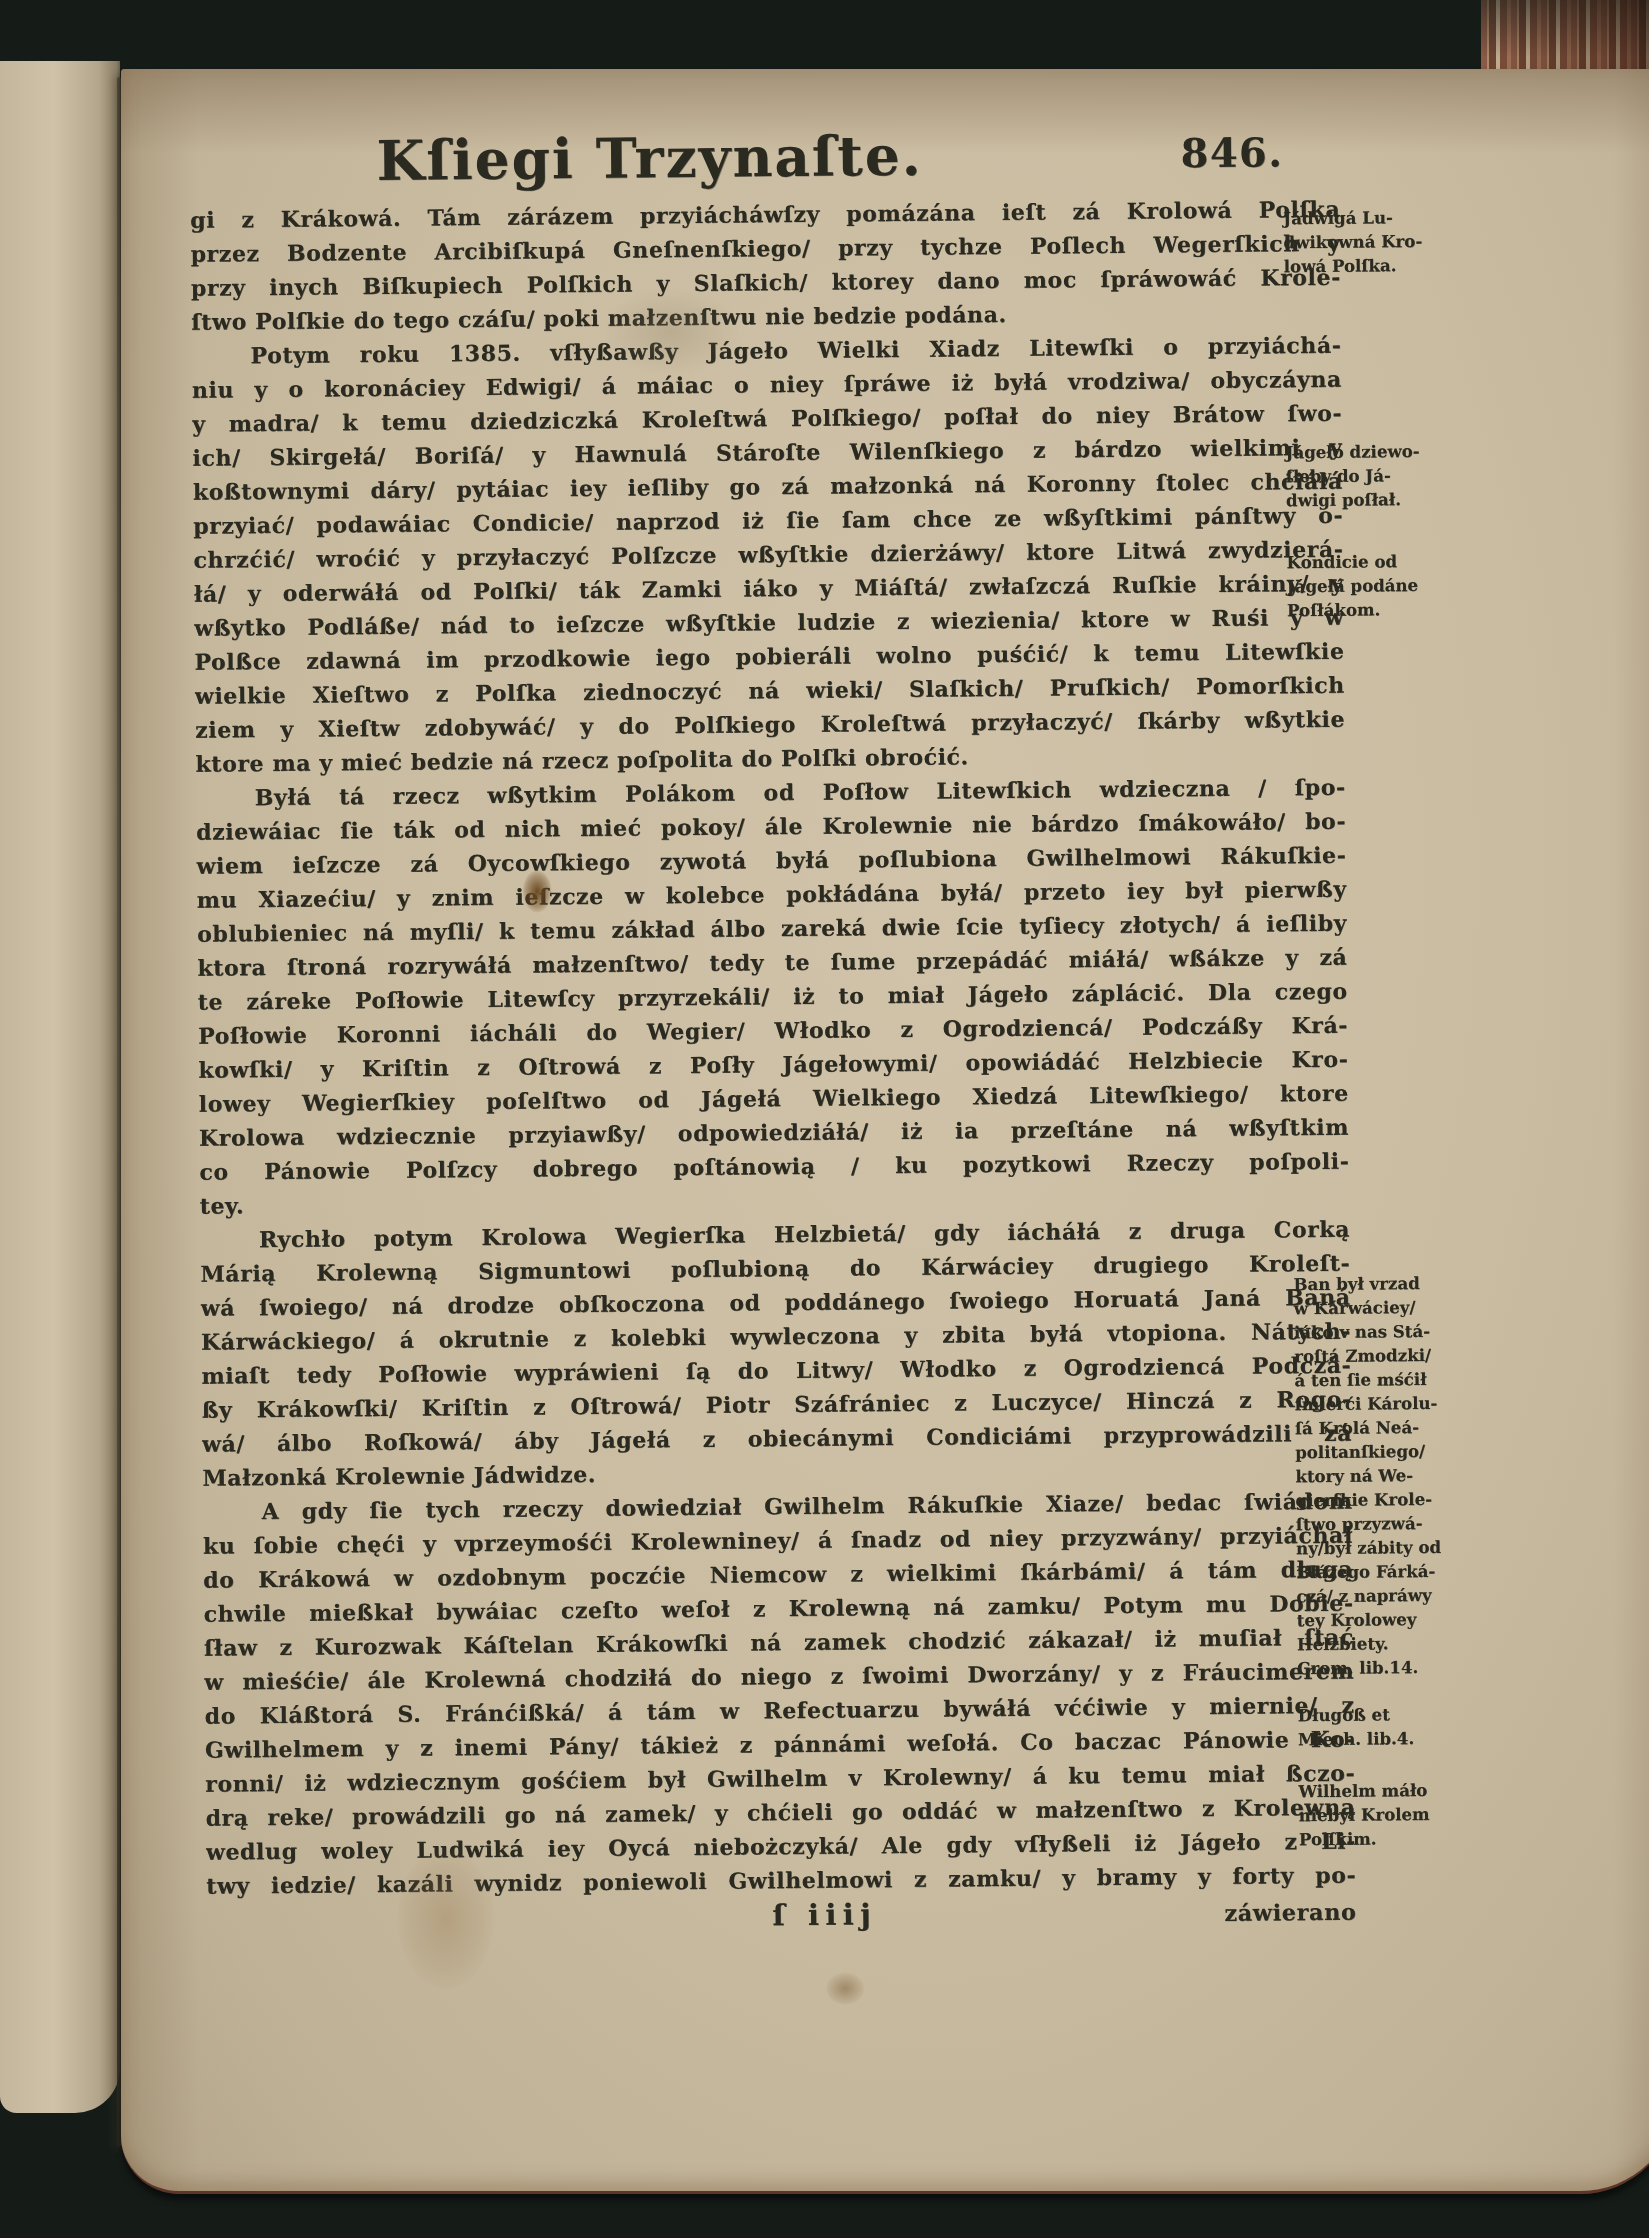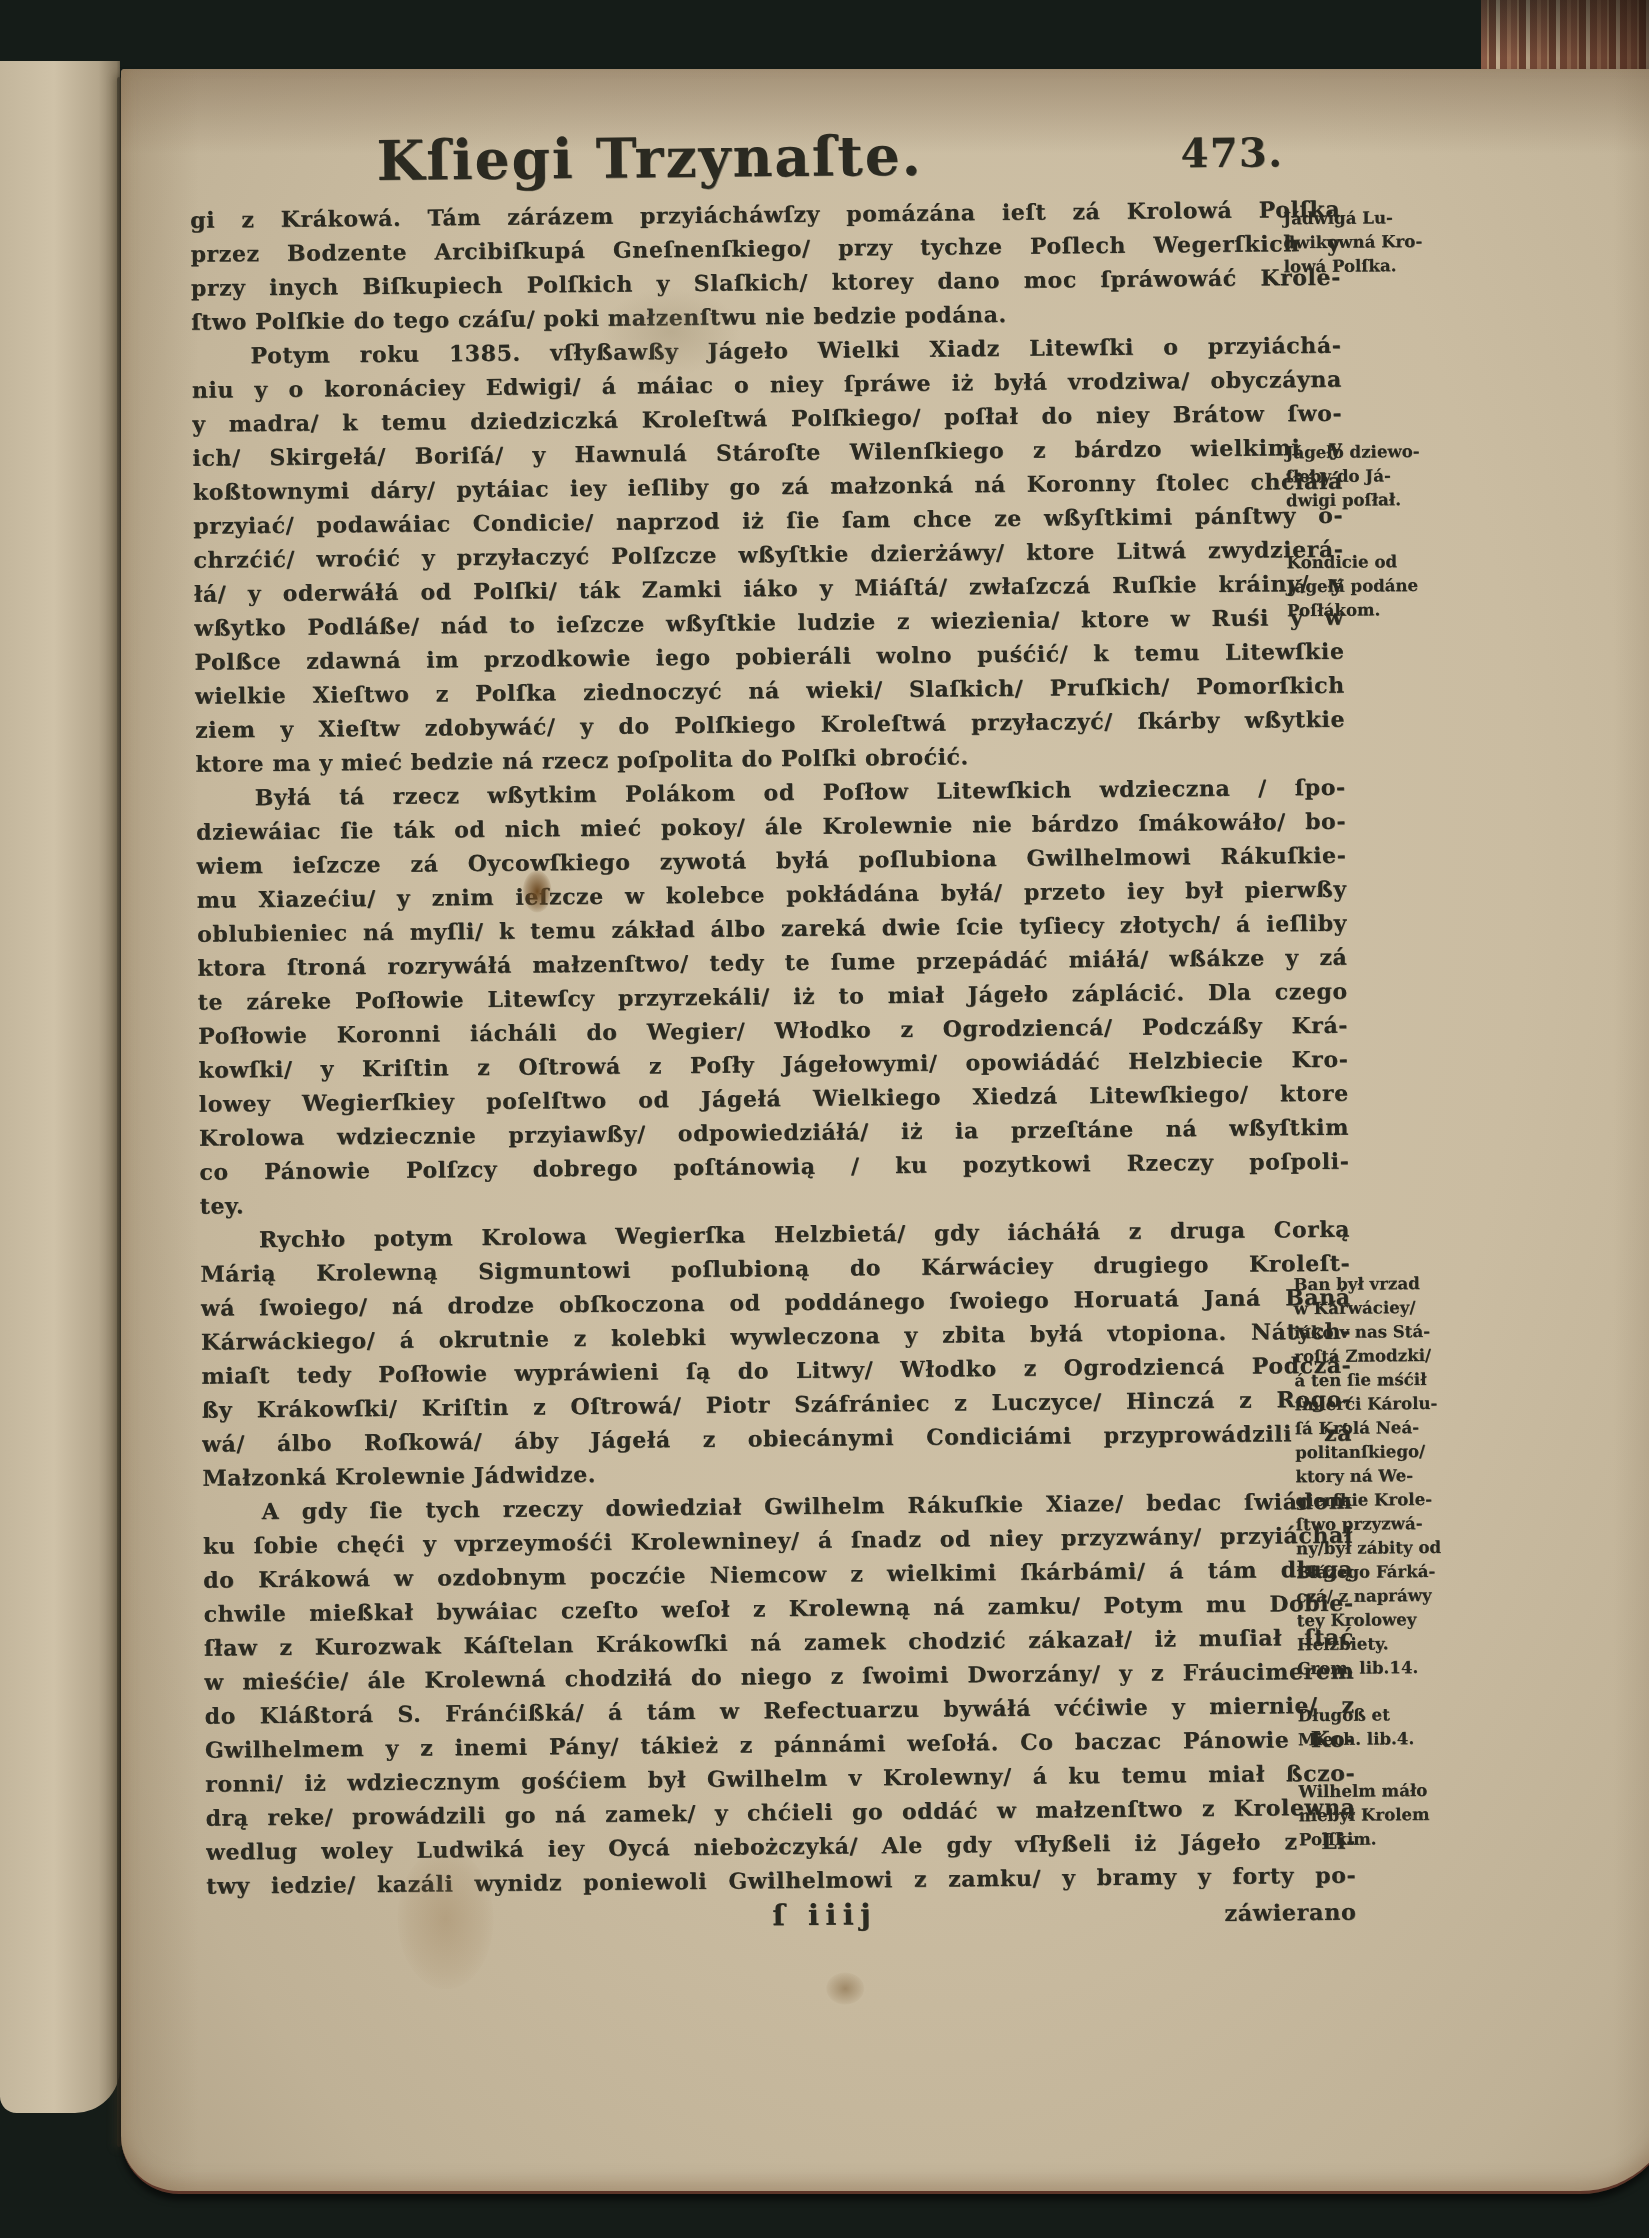--- a/index.html
+++ b/index.html
@@ -124,21 +124,21 @@
 </head>
 <body>
 
 <div class="right-stack"></div>
 <div class="left-page"></div>
 <div class="gutter"></div>
 
 <div class="main-page">
   <div class="content">
     <div class="title">Kſiegi Trzynaſte.</div>
-    <div class="page-number">473.</div>
+    <div class="page-number">846.</div>
 
     <div class="body-text">
         <div class="line">gi z Krákowá. Tám zárázem przyiácháwſzy pomázána ieſt zá Krolowá Polſka</div>
         <div class="line">przez Bodzente Arcibiſkupá Gneſnenſkiego/ przy tychze Poſlech Wegerſkich y</div>
         <div class="line">przy inych Biſkupiech Polſkich y Slaſkich/ ktorey dano moc ſpráwowáć Krole-</div>
         <div class="line short">ſtwo Polſkie do tego czáſu/ poki małzenſtwu nie bedzie podána.</div>
         <div class="line indent">Potym roku 1385. vſłyßawßy Jágeło Wielki Xiadz Litewſki o przyiáchá-</div>
         <div class="line">niu y o koronáciey Edwigi/ á máiac o niey ſpráwe iż byłá vrodziwa/ obyczáyna</div>
         <div class="line">y madra/ k temu dziedziczká Kroleſtwá Polſkiego/ poſłał do niey Brátow ſwo-</div>
         <div class="line">ich/ Skirgełá/ Boriſá/ y Hawnulá Stároſte Wilenſkiego z bárdzo wielkimi y</div>

